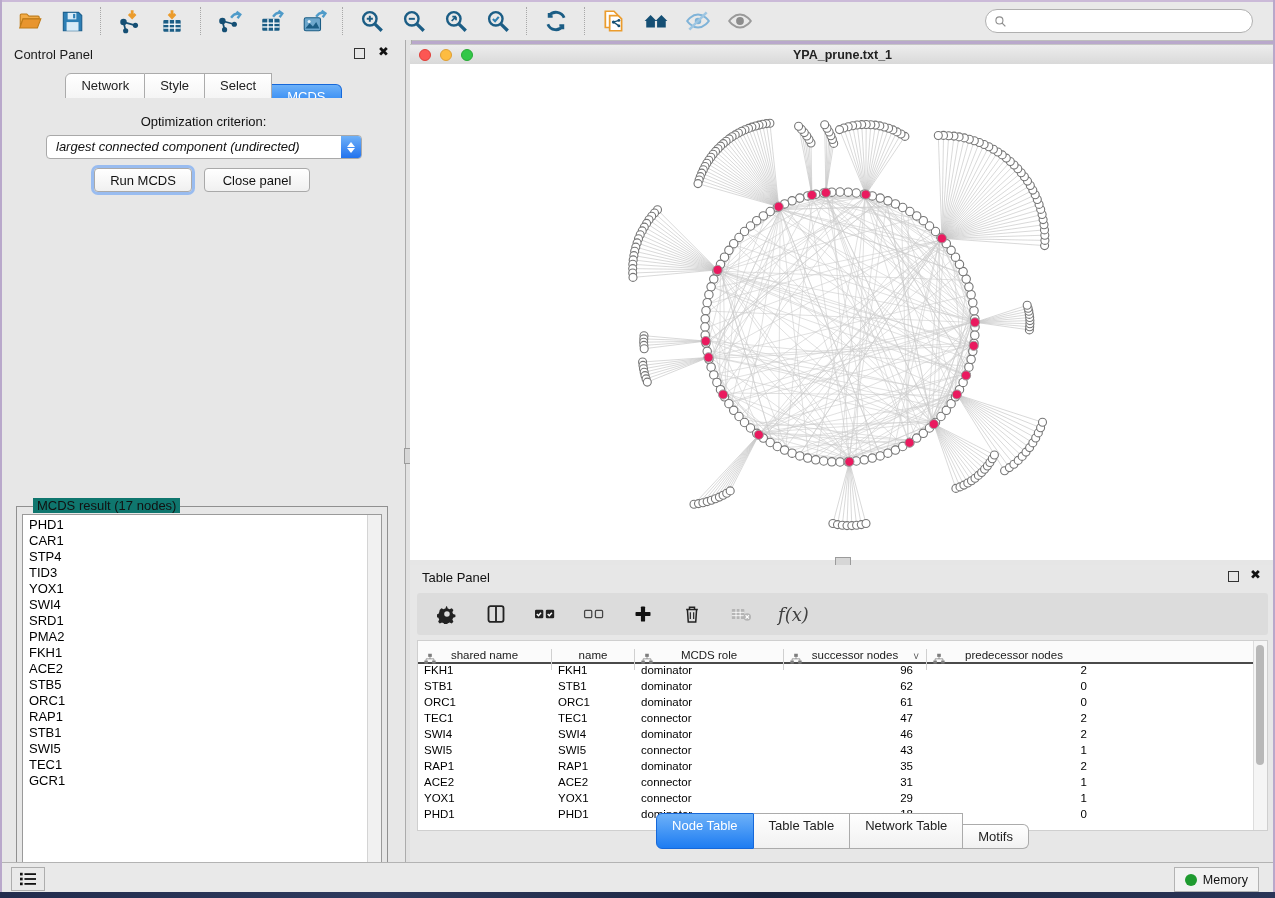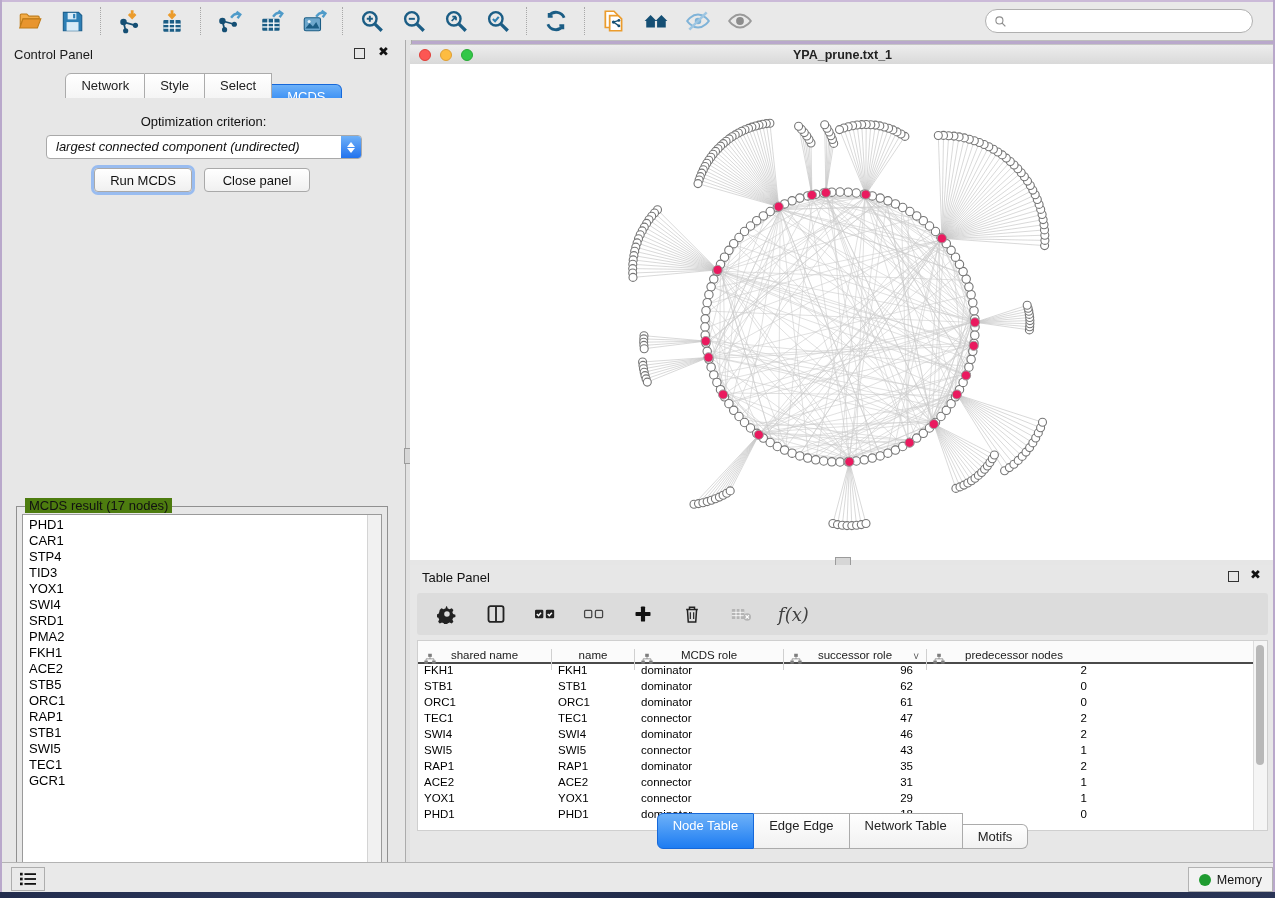--- a/index.html
+++ b/index.html
@@ -47,21 +47,21 @@
   .select-box .stepper{position:absolute;right:0;top:0;bottom:0;width:20px;border-radius:0 3px 3px 0;
      background:linear-gradient(#6fb1f8,#2273ee);display:flex;flex-direction:column;align-items:center;justify-content:center;gap:1px;}
   .stepper .up,.stepper .dn{width:0;height:0;border-left:4px solid transparent;border-right:4px solid transparent;}
   .stepper .up{border-bottom:5px solid #fff;} .stepper .dn{border-top:5px solid #fff;}
   .btn{position:absolute;top:70px;height:24px;background:linear-gradient(#ffffff,#f0f0f0);border:1px solid #a9a9a9;
      border-radius:4px;font-size:13px;color:#111;display:flex;align-items:center;justify-content:center;box-sizing:border-box;}
   .btn-run{left:84px;width:98px;box-shadow:0 0 0 3px rgba(110,165,245,.65);}
   .btn-closep{left:194px;width:106px;}
 
   .groupbox{position:absolute;left:6px;top:408px;width:370px;height:372px;border:1px solid #909090;background:#e7e7e7;}
-  .groupbox .legend{position:absolute;top:-9px;left:8px;background:#4d7c0f;padding:0 4px;font-size:13px;color:#111;}
+  .groupbox .legend{position:absolute;top:-9px;left:16px;background:#0f766e;padding:0 4px;font-size:13px;color:#111;}
   .mcds-list{position:absolute;left:5px;right:5px;top:7px;bottom:5px;background:#fff;border:1px solid #9a9a9a;overflow:hidden;}
   .mcds-track{position:absolute;right:0;top:0;bottom:0;width:13px;background:#f1f1f1;border-left:1px solid #d4d4d4;}
   .mcds-items{position:absolute;left:0;top:2px;right:14px;}
   .mcds-item{font-size:13px;color:#000;padding:0 6px;height:16px;line-height:16px;}
 
   
   .v-splitter{position:absolute;left:405px;top:40px;width:5px;height:822px;background:#e2e2e2;
      border-left:1px solid #ababab;border-right:1px solid #ababab;}
   .v-splitter .grip{position:absolute;left:-2px;top:408px;width:9px;height:14px;background:#d6d6d6;
      border:1px solid #9b9b9b;}
@@ -102,21 +102,21 @@
   .td.num{text-align:right;padding-right:14px;}
   .tbl-vscroll{position:absolute;right:0;top:0;bottom:0;width:13px;background:#f5f5f5;border-left:1px solid #ddd;}
   .tbl-thumb{position:absolute;left:2px;top:4px;width:8px;height:120px;background:#b8b8b8;border-radius:5px;}
 
   .tp-tabs{position:absolute;left:0;bottom:13px;width:100%;display:flex;justify-content:center;}
 
   
   .status-bar{position:absolute;left:2px;top:862px;width:1271px;height:30px;background:#e9e9e9;border-top:1px solid #b3b3b3;}
   .sb-left-btn{position:absolute;left:9px;top:4px;width:32px;height:22px;background:#e9e9e9;border:1px solid #adadad;
      display:flex;align-items:center;justify-content:center;}
-  .memory-btn{position:absolute;right:0;top:4px;height:23px;background:#f2f2f2;border:1px solid #b3b3b3;
+  .memory-btn{position:absolute;right:14px;top:4px;height:23px;background:#f2f2f2;border:1px solid #b3b3b3;
      display:flex;align-items:center;gap:6px;padding:0 10px;font-size:12.5px;color:#111;}
   .mem-dot{width:12px;height:12px;border-radius:50%;background:#1f9b30;}
 </style>
 </head>
 <body>
 
 <div class="app">
   <div class="edge-top"></div>
 
   <div class="toolbar">
@@ -1169,21 +1169,21 @@
         </div>
         <div class="th" style="left:366px;width:143px;">
           <span class="col-icon"><svg width="12" height="12" viewBox="0 0 16 16">
                 <g fill="#7d7d7d">
                   <rect x="5.6" y="1" width="4.8" height="4.2"></rect>
                   <rect x="0.5" y="10" width="4.6" height="4.2"></rect>
                   <rect x="10.9" y="10" width="4.6" height="4.2"></rect>
                 </g>
                 <path d="M8 5.2v2.6M2.8 10V7.8h10.4V10" stroke="#7d7d7d" fill="none"></path>
               </svg></span>
-          <span>successor role</span>
+          <span>successor nodes</span>
           <span class="sort">˅</span>
         </div>
         <div class="th" style="left:509px;width:174px;border-right:none;">
           <span class="col-icon"><svg width="12" height="12" viewBox="0 0 16 16">
                 <g fill="#7d7d7d">
                   <rect x="5.6" y="1" width="4.8" height="4.2"></rect>
                   <rect x="0.5" y="10" width="4.6" height="4.2"></rect>
                   <rect x="10.9" y="10" width="4.6" height="4.2"></rect>
                 </g>
                 <path d="M8 5.2v2.6M2.8 10V7.8h10.4V10" stroke="#7d7d7d" fill="none"></path>
@@ -1264,21 +1264,21 @@
           </div>
         </div>
       <div class="tbl-vscroll">
           <div class="tbl-thumb"></div>
         </div>
     </div>
 
     <div class="tp-tabs">
       <div class="seg">
         <div class="tab active">Node Table</div>
-        <div class="tab">Edge Edge</div>
+        <div class="tab">Table Table</div>
         <div class="tab">Network Table</div>
         <div class="tab">Motifs</div>
       </div>
     </div>
   </div>
 
   <div class="status-bar">
     <div class="sb-left-btn">
       <svg width="18" height="16" viewBox="0 0 20 18">
           <g fill="#111">

